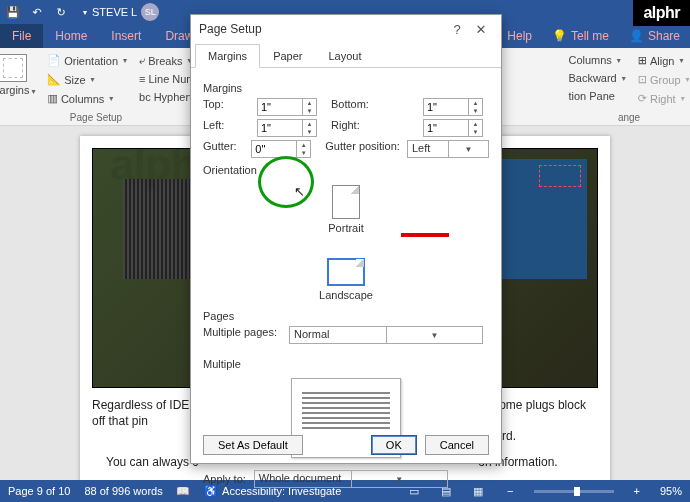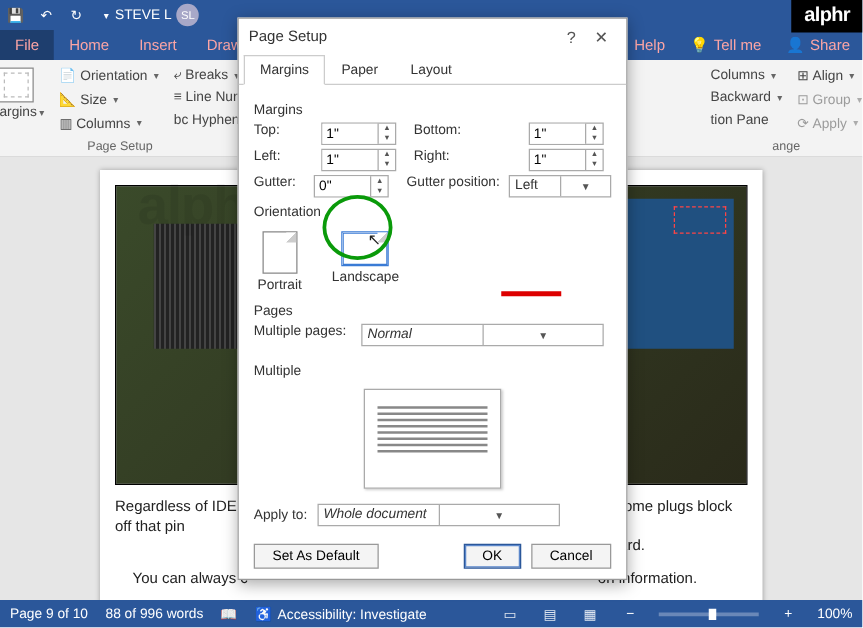--- a/index.html
+++ b/index.html
@@ -61,32 +61,32 @@
 .margin-row label { width: 48px; }
 .margin-row label.r { width: 86px; text-align: left; margin-left: 8px; }
 .spin { display: inline-flex; border: 1px solid #aaa; height: 18px; }
 .spin input { width: 44px; border: none; padding: 0 3px; font-size: 11px; outline: none; }
 .spin .arrows { width: 14px; display: flex; flex-direction: column; border-left: 1px solid #aaa; }
 .spin .arrows span { flex: 1; font-size: 6px; text-align: center; line-height: 8px; color: #555; cursor: pointer; }
 .combo { display: inline-flex; border: 1px solid #aaa; height: 18px; }
 .combo span { padding: 1px 4px; min-width: 40px; }
 .combo .cbarrow { width: 14px; border-left: 1px solid #aaa; text-align: center; font-size: 8px; line-height: 16px; color: #555; cursor: pointer; }
 
-.orient-row { display: flex; gap: 18px; margin: 6px 0 4px; }
+.orient-row { display: flex; gap: 18px; margin: 6px 0 4px; flex-direction: column; }
 .orient-btn { display: flex; flex-direction: column; align-items: center; gap: 3px; cursor: pointer; padding: 3px; }
 .orient-btn .page-icon { width: 28px; height: 34px; border: 1px solid #888; background: #fff; position: relative; }
 .orient-btn .page-icon.landscape { width: 38px; height: 28px; }
 .orient-btn .page-icon::after { content: ""; position: absolute; top: 0; right: 0; width: 8px; height: 8px; background: linear-gradient(135deg,#fff 49%,#ccc 50%); }
 .orient-btn.selected .page-icon { border-color: #3a7bd5; box-shadow: 0 0 0 1px #3a7bd5 inset; }
 .green-circle { position: absolute; width: 56px; height: 52px; border: 3px solid #0a9a0a; border-radius: 50%; top: 156px; left: 258px; z-index: 60; pointer-events: none; }
 .cursor-icon { position: absolute; top: 184px; left: 294px; z-index: 61; font-size: 13px; color: #222; pointer-events: none; }
 .red-mark { position: absolute; top: 218px; right: 52px; width: 48px; height: 4px; background: #d00; }
 
 .combo-wide { display: inline-flex; border: 1px solid #aaa; height: 18px; }
-.combo-wide span { padding: 1px 4px; min-width: 96px; font-style: italic; }
+.combo-wide span { padding: 1px 4px; min-width: 96px; }
 .combo-wide .cbarrow { width: 14px; border-left: 1px solid #aaa; text-align: center; font-size: 8px; line-height: 16px; color: #555; cursor: pointer; }
 
 .preview-box { width: 110px; height: 80px; margin: 8px auto 0; border: 1px solid #aaa; box-shadow: 1px 1px 2px #ccc; background: #fff; padding: 10px; }
 .preview-box .line { height: 2px; background: #888; margin: 3px 0; }
 
 .apply-row { display: flex; align-items: center; gap: 8px; margin-top: 12px; }
 .dlg-buttons { position: absolute; bottom: 8px; left: 12px; right: 12px; display: flex; align-items: center; }
 .dlg-btn { border: 1px solid #999; background: #f4f4f4; padding: 3px 14px; font-size: 11px; cursor: pointer; }
 .dlg-btn.ok { border: 1px solid #2b579a; box-shadow: 0 0 0 1px #5b87ca inset; }
 .dlg-buttons .spacer { flex: 1; }
@@ -182,21 +182,21 @@
         <div class="ribbon-btn drop-arrow">
             <span>⊞</span>
             <span>Align</span>
           </div>
         <div class="ribbon-btn drop-arrow" style="opacity:.5">
             <span>⊡</span>
             <span>Group</span>
           </div>
         <div class="ribbon-btn drop-arrow" style="opacity:.5">
             <span>⟳</span>
-            <span>Apply</span>
+            <span>Right</span>
           </div>
       </div>
     </div>
     <span class="group-label">ange</span>
   </div>
 </div>
 
 <div class="doc-area">
   <div class="page">
     <div class="photo">
@@ -338,14 +338,14 @@
   <span><span style="margin-right:4px">♿</span><span>Accessibility: Investigate</span></span>
   <span class="spacer"></span>
   <span class="view-btn">▭</span>
   <span class="view-btn">▤</span>
   <span class="view-btn">▦</span>
   <span style="margin:0 6px">−</span>
   <span class="zoom-slider">
       <span class="thumb"></span>
     </span>
   <span style="margin:0 6px">+</span>
-  <span>100%</span>
+  <span>95%</span>
 </div>
 
 </body></html>

